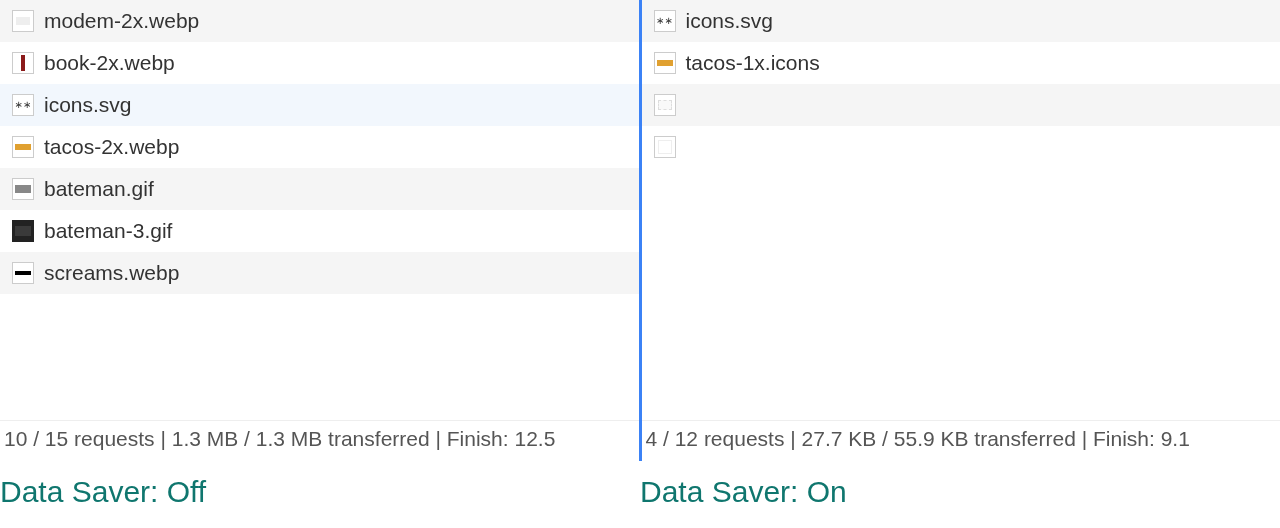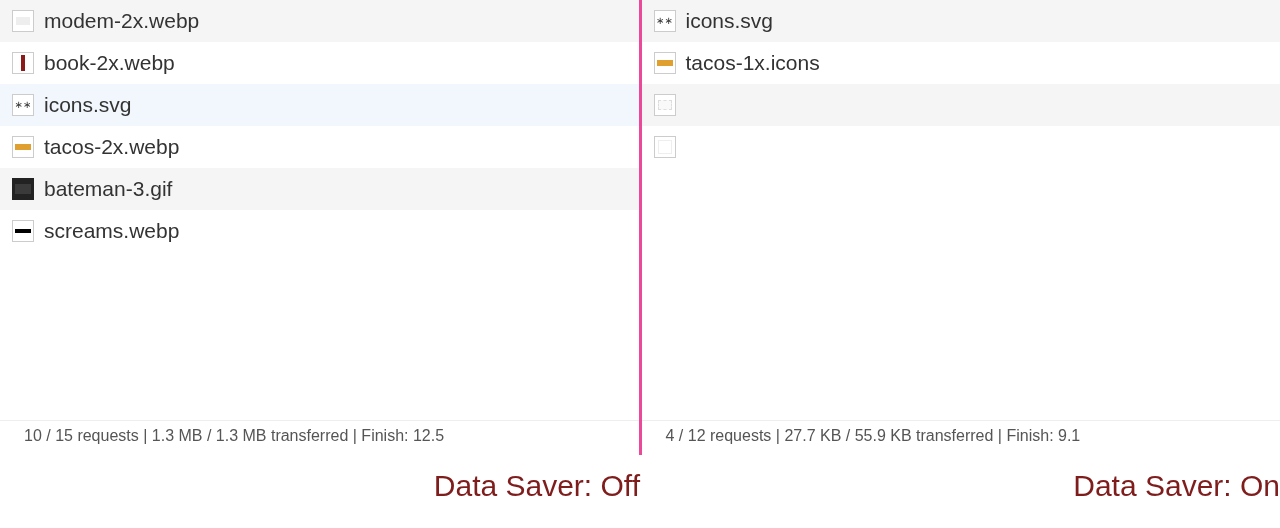--- a/index.html
+++ b/index.html
@@ -15,21 +15,21 @@
       width: 1280px;
     }
     .panel {
       flex: 1;
       display: flex;
       flex-direction: column;
       position: relative;
       overflow: hidden;
     }
     .panel.left {
-      border-right: 3px solid #ec4899;
+      border-right: 3px solid #3b82f6;
     }
     .file-list {
       flex: 1;
       min-height: 420px;
     }
     .file-row {
       display: flex;
       align-items: center;
       height: 42px;
       padding-left: 12px;
@@ -79,35 +79,35 @@
     .sw-bateman3 { width:16px; height:10px; background:#3a3a3a; }
     .sw-iconssvg { font-size:10px; color:#333; line-height:1; }
 
     .filename {
       color: #333;
       font-size: 21px;
     }
     .status-bar {
       background: #fff;
       color: #555;
-      font-size: 16px;
-      padding: 6px 8px 10px 24px;
+      font-size: 21px;
+      padding: 6px 8px 10px 4px;
       border-top: 1px solid #eee;
       white-space: nowrap;
       overflow: hidden;
     }
     .caption-row {
       display: flex;
       width: 1280px;
     }
     .caption {
       flex: 1;
-      text-align: right;
+      text-align: left;
       font-size: 30px;
-      color: #7f1d1d;
+      color: #0f766e;
       padding: 14px 0 10px 0;
       font-weight: 400;
     }
   </style>
 </head>
 <body>
 
 <div class="container">
   <div class="panel left">
     <div class="file-list" id="list-left">
@@ -127,20 +127,26 @@
           <span class="icon iconssvg">
             <span class="sw-iconssvg">∗∗</span>
           </span>
           <span class="filename">icons.svg</span>
         </div>
         <div class="file-row">
           <span class="icon tacos">
             <span class="sw sw-tacos"></span>
           </span>
           <span class="filename">tacos-2x.webp</span>
+        </div>
+        <div class="file-row">
+          <span class="icon bateman">
+            <span class="sw sw-bateman"></span>
+          </span>
+          <span class="filename">bateman.gif</span>
         </div>
         <div class="file-row">
           <span class="icon bateman3">
             <span class="sw sw-bateman3"></span>
           </span>
           <span class="filename">bateman-3.gif</span>
         </div>
         <div class="file-row">
           <span class="icon screams">
             <span class="sw sw-screams"></span>

